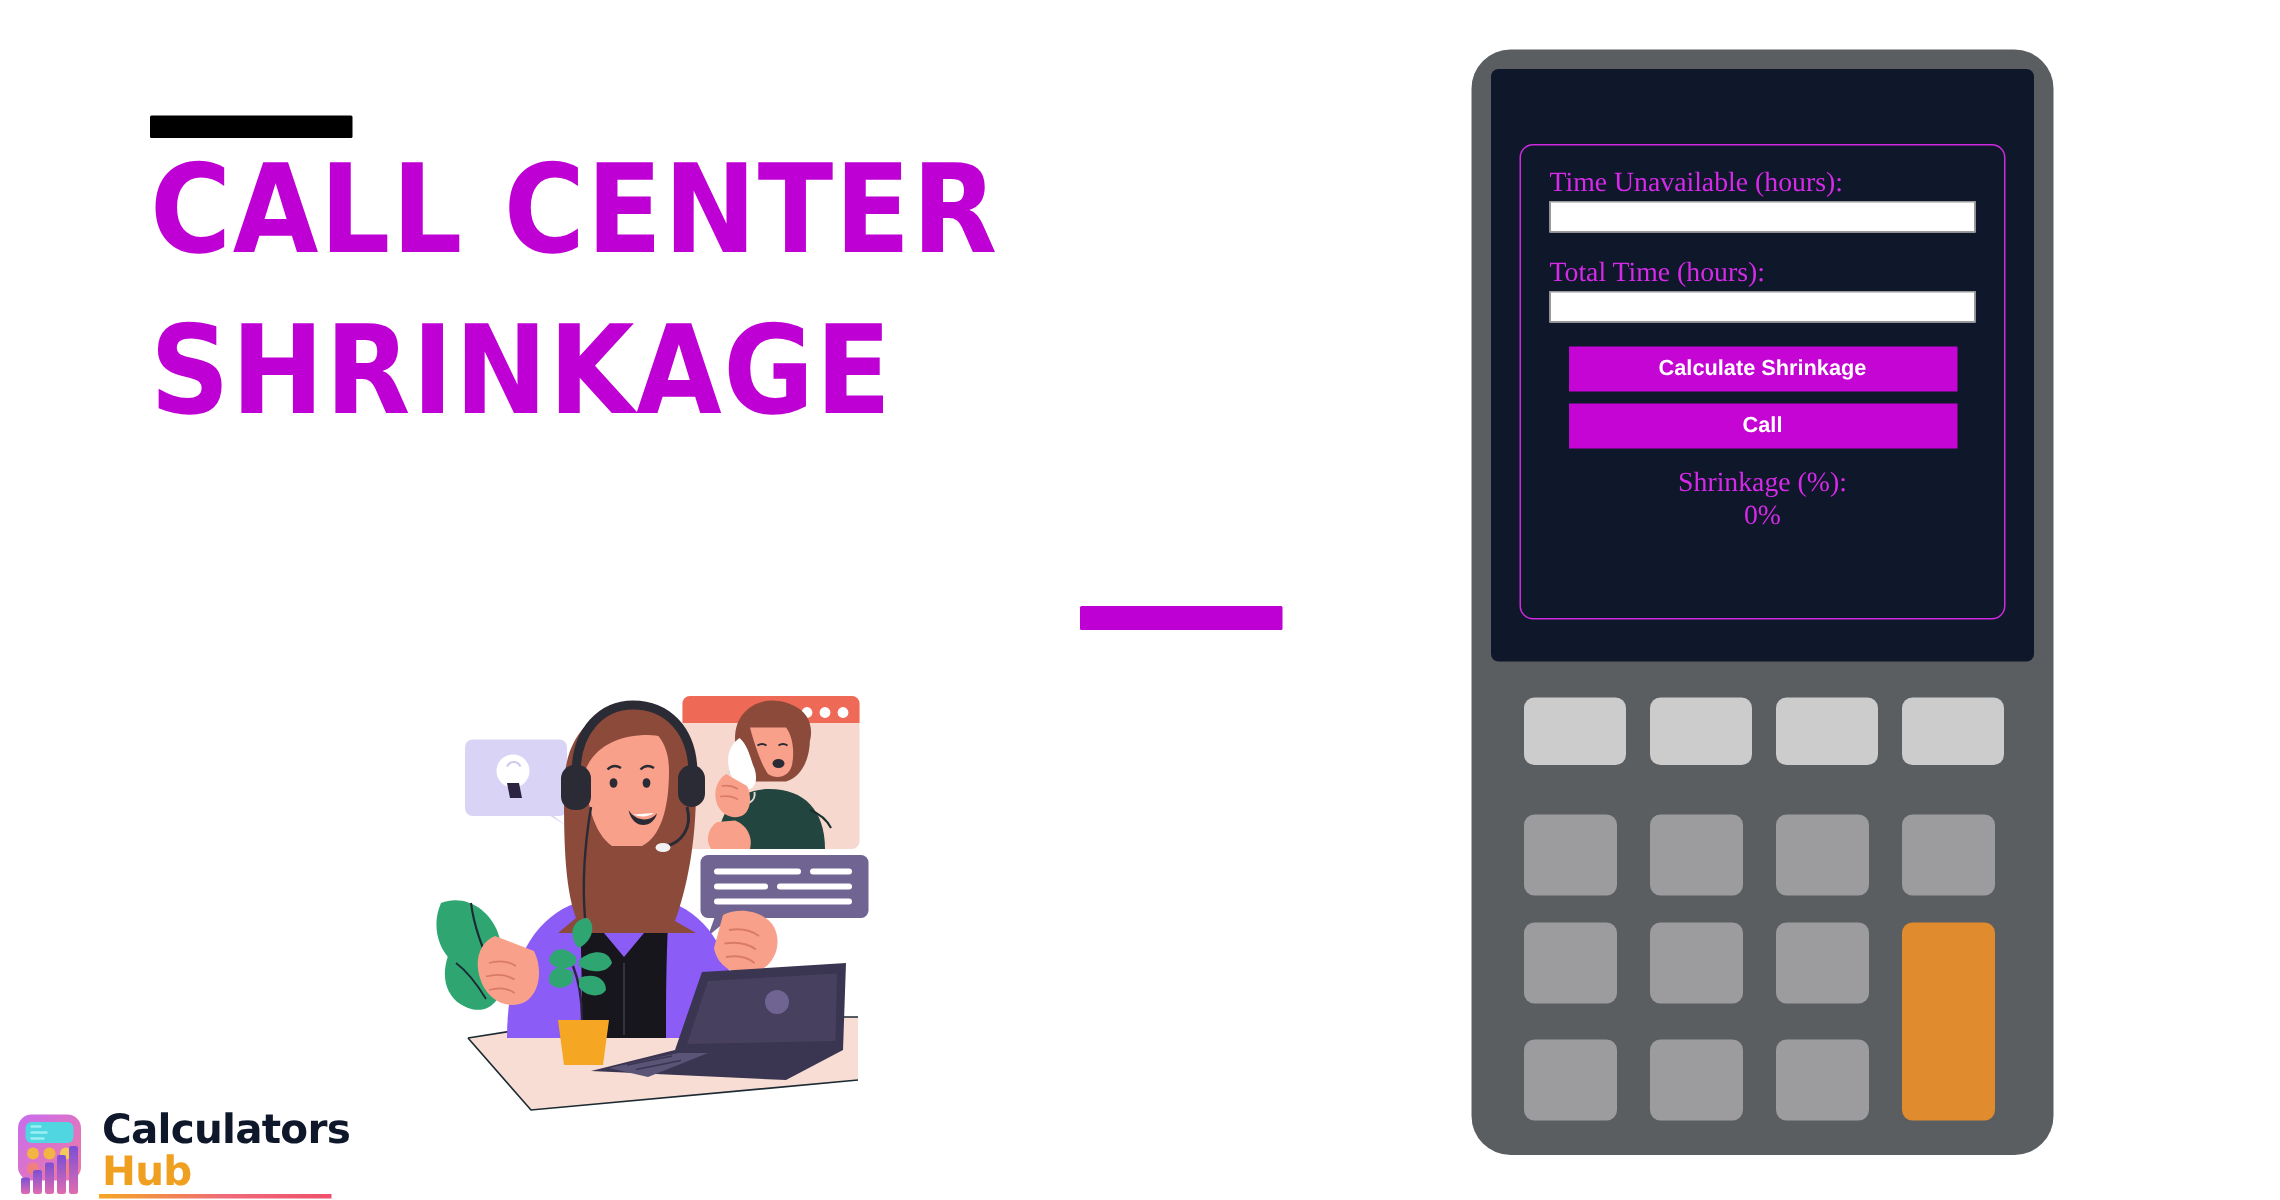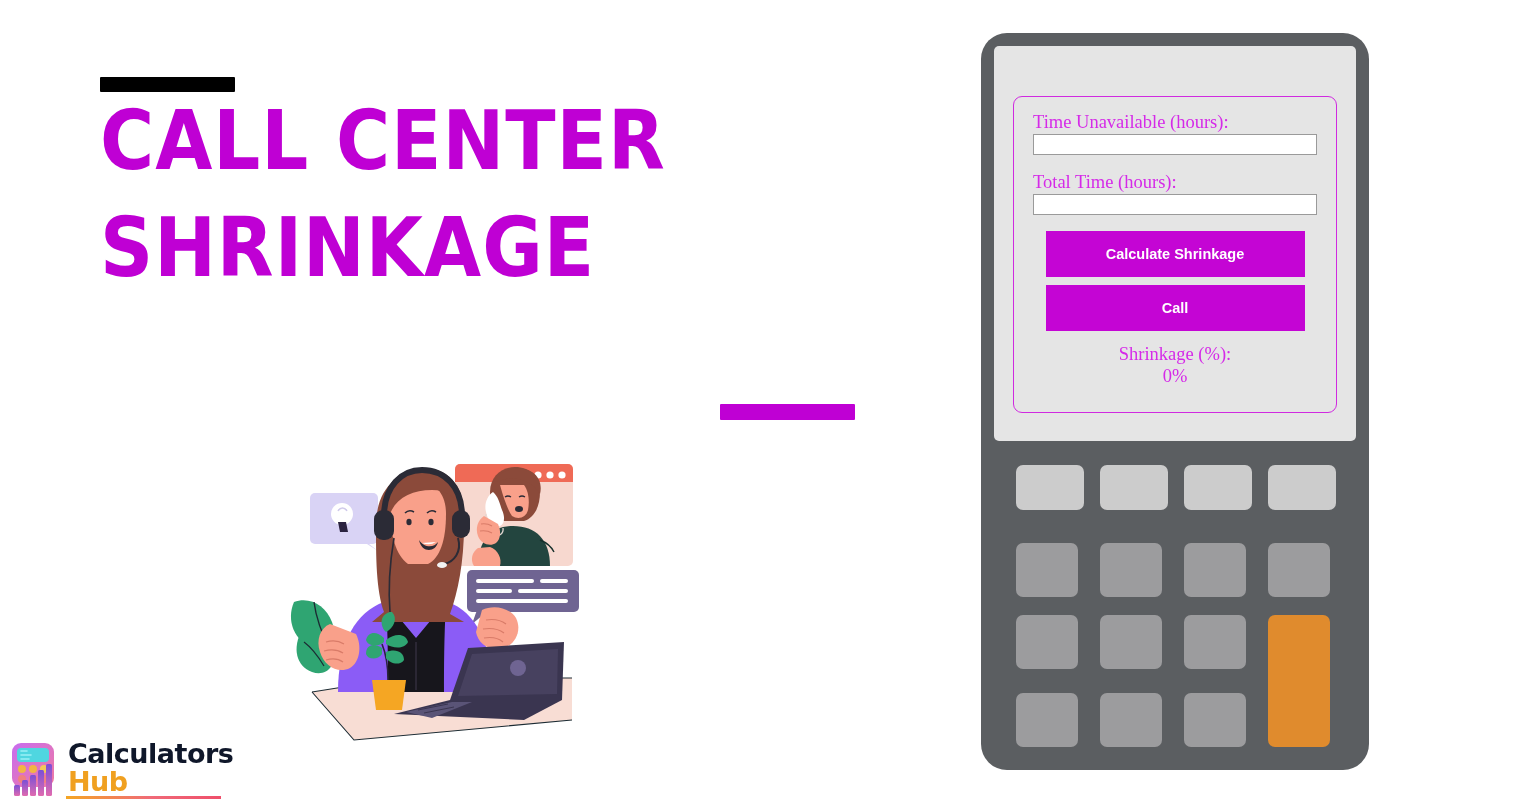--- a/index.html
+++ b/index.html
@@ -116,21 +116,21 @@
     height: 737px;
     background: #5b5e61;
     border-radius: 26px;
   }
   #calculator-screen {
     position: absolute;
     left: 13px;
     top: 13px;
     width: 362px;
     height: 395px;
-    background: #e5e5e5;
+    background: #0f172a;
     border-radius: 5px;
   }
   #calculator-form {
     position: absolute;
     left: 19px;
     top: 50px;
     width: 324px;
     height: 317px;
     border: 1.6px solid #d02ae0;
     border-radius: 9px;
@@ -156,21 +156,21 @@
     font-size: 12px;
     padding: 1px 3px;
     margin: 0 0 16px 0;
     outline: none;
     color: #111;
   }
   .calc-button {
     display: block;
     width: 259px;
     margin: 0 auto 8px auto;
-    height: 46px;
+    height: 30px;
     border: none;
     background: #c405d4;
     color: #ffffff;
     font-family: "Liberation Sans", sans-serif;
     font-weight: 700;
     font-size: 14.5px;
     cursor: pointer;
     border-radius: 0;
   }
   #result-block { margin-top: 13px; text-align: center; }

